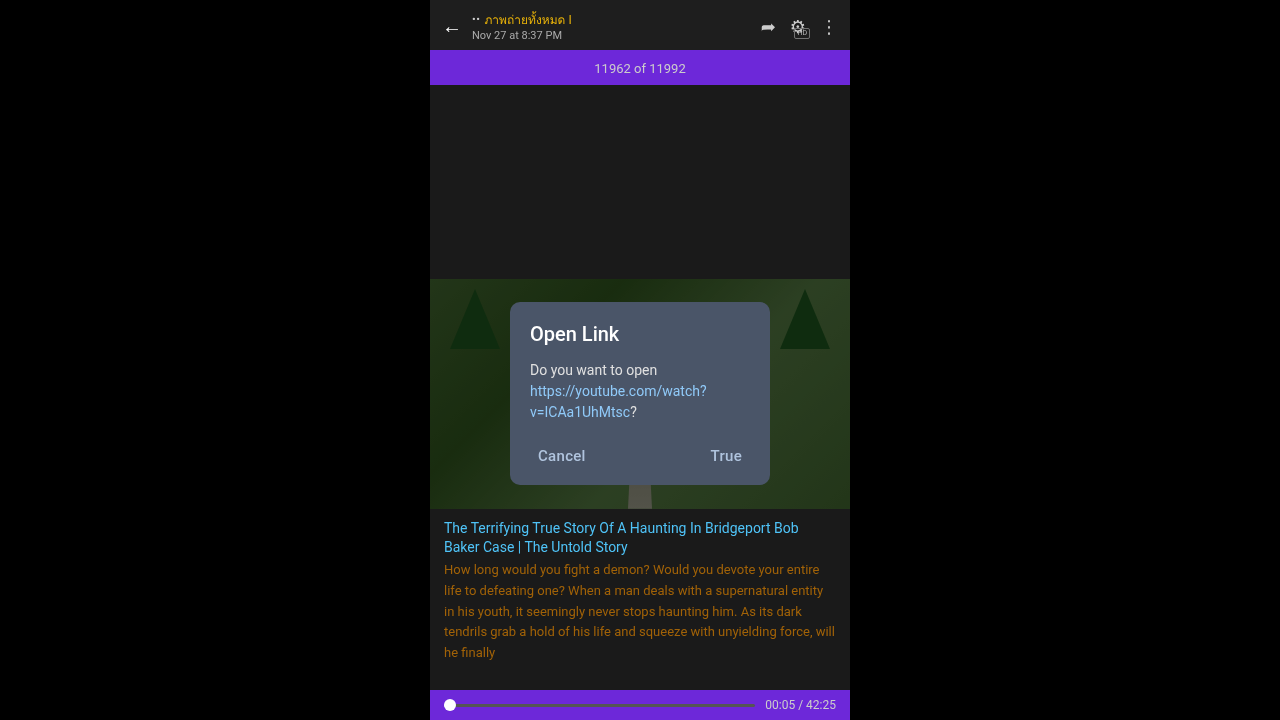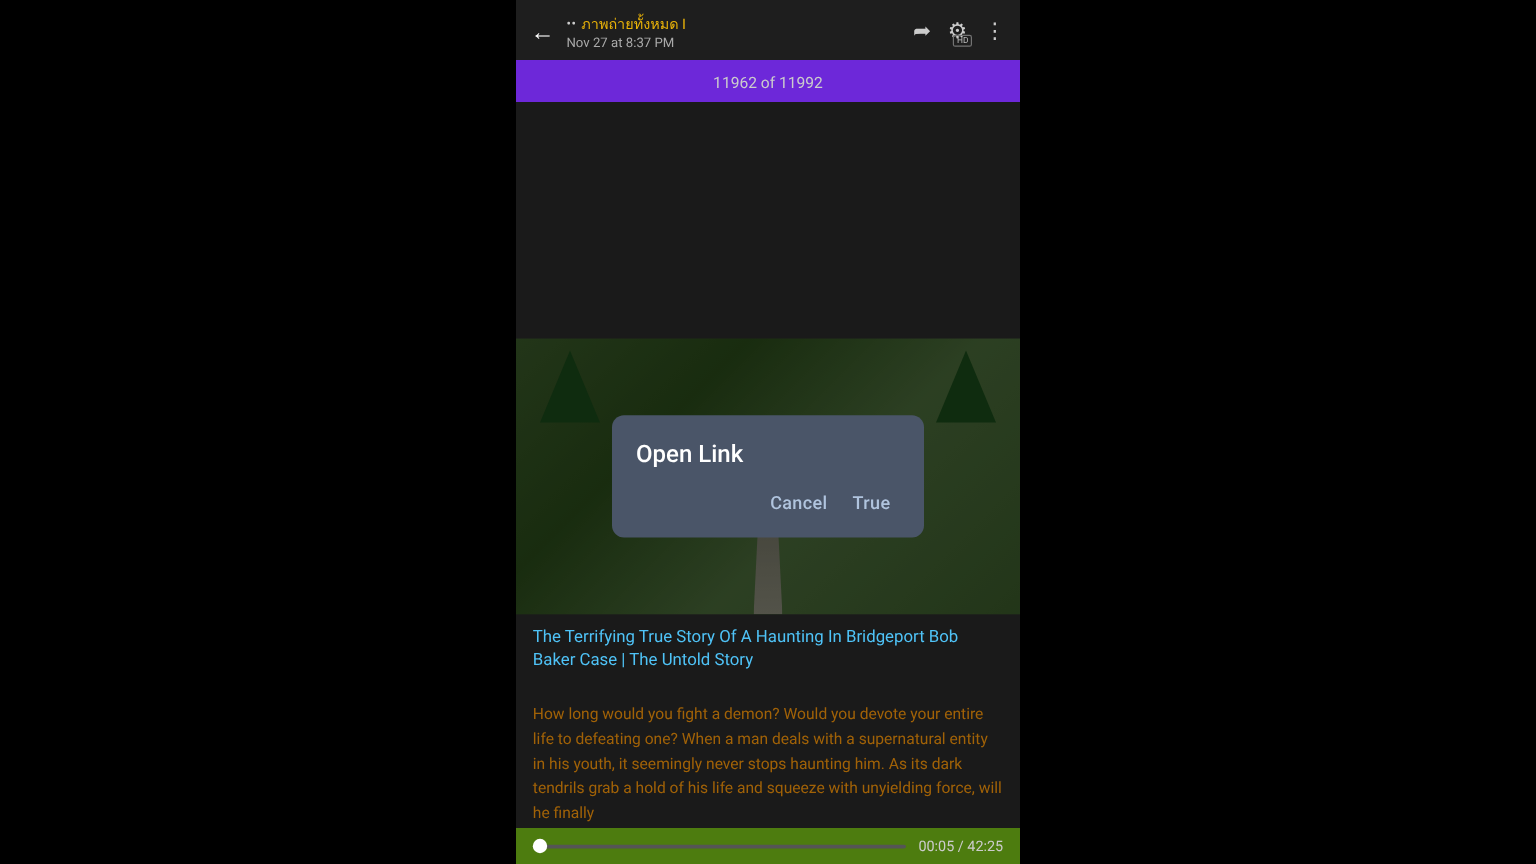--- a/index.html
+++ b/index.html
@@ -204,21 +204,21 @@
       margin-bottom: 18px;
     }
 
     .dialog-link {
       color: #90caf9;
       text-decoration: none;
     }
 
     .dialog-buttons {
       display: flex;
-      justify-content: flex-end;
+      justify-content: space-between;
       gap: 5px;
     }
 
     .dialog-btn {
       color: #b0c4de;
       font-size: 15px;
       font-weight: 500;
       cursor: pointer;
       padding: 6px 8px;
       border-radius: 4px;
@@ -228,36 +228,37 @@
     
     .content-area {
       background: #1a1a1a;
       padding: 10px 14px 0;
     }
 
     .video-title {
       color: #4fc3f7;
       font-size: 14px;
       line-height: 1.4;
-      margin-bottom: 25px;
+      margin-bottom: 2px;
     }
 
     .video-description {
       color: #a16207;
       font-size: 13px;
       line-height: 1.6;
     }
 
     
     .progress-area {
-      background: #4d7c0f;
+      background: #6d28d9;
       padding: 8px 14px;
       display: flex;
       align-items: center;
       gap: 10px;
+      margin-top: 26px;
     }
 
     .progress-track {
       flex: 1;
       height: 3px;
       background: #555;
       border-radius: 2px;
       position: relative;
     }
 
@@ -342,20 +343,23 @@
   <div class="video-area">
     <div class="video-bg">
       <div class="road-visual"></div>
       <div class="tree-left"></div>
       <div class="tree-right"></div>
     </div>
 
     <div class="dialog-overlay">
       <div class="dialog">
         <div class="dialog-title">Open Link</div>
+        <div class="dialog-body">
+          <span>Do you want to open </span><a class="dialog-link">https://youtube.com/watch?v=ICAa1UhMtsc</a><span>?</span>
+        </div>
         <div class="dialog-buttons">
           <span class="dialog-btn">Cancel</span>
           <span class="dialog-btn">True</span>
         </div>
       </div>
     </div>
   </div>
 
   <div class="content-area">
     <div class="video-title">The Terrifying True Story Of A Haunting In Bridgeport Bob Baker Case | The Untold Story</div>

